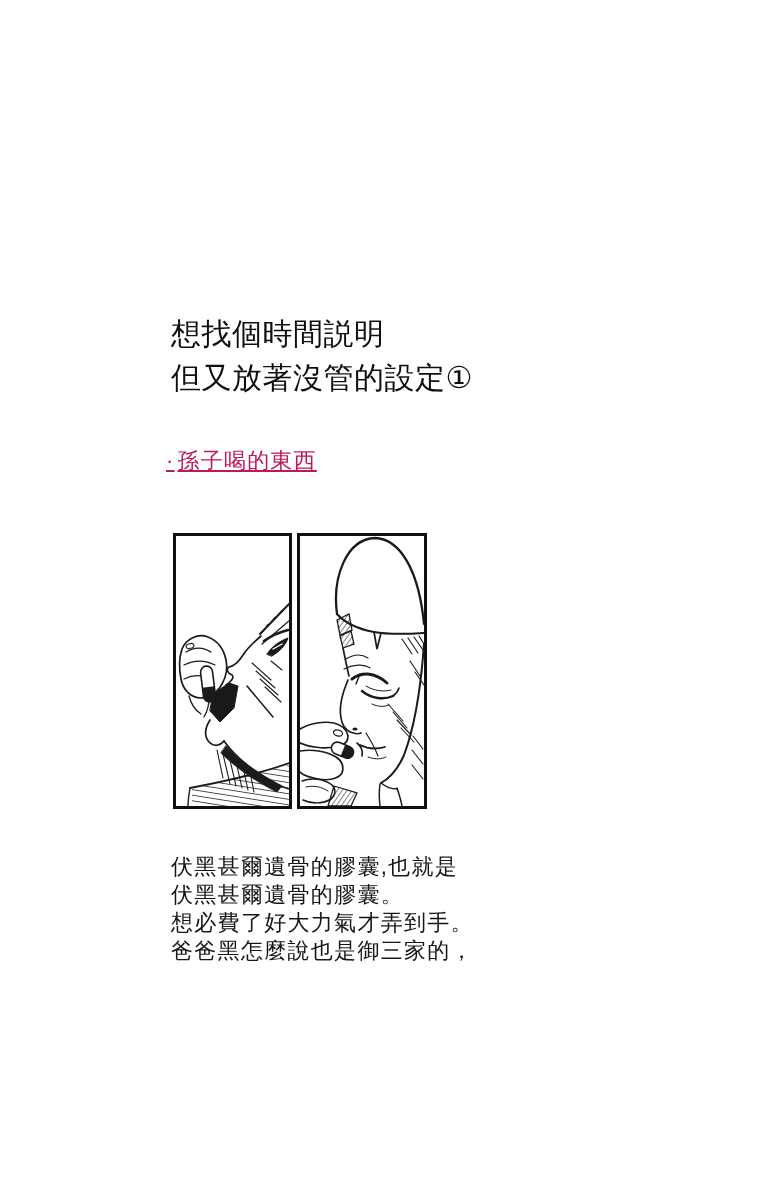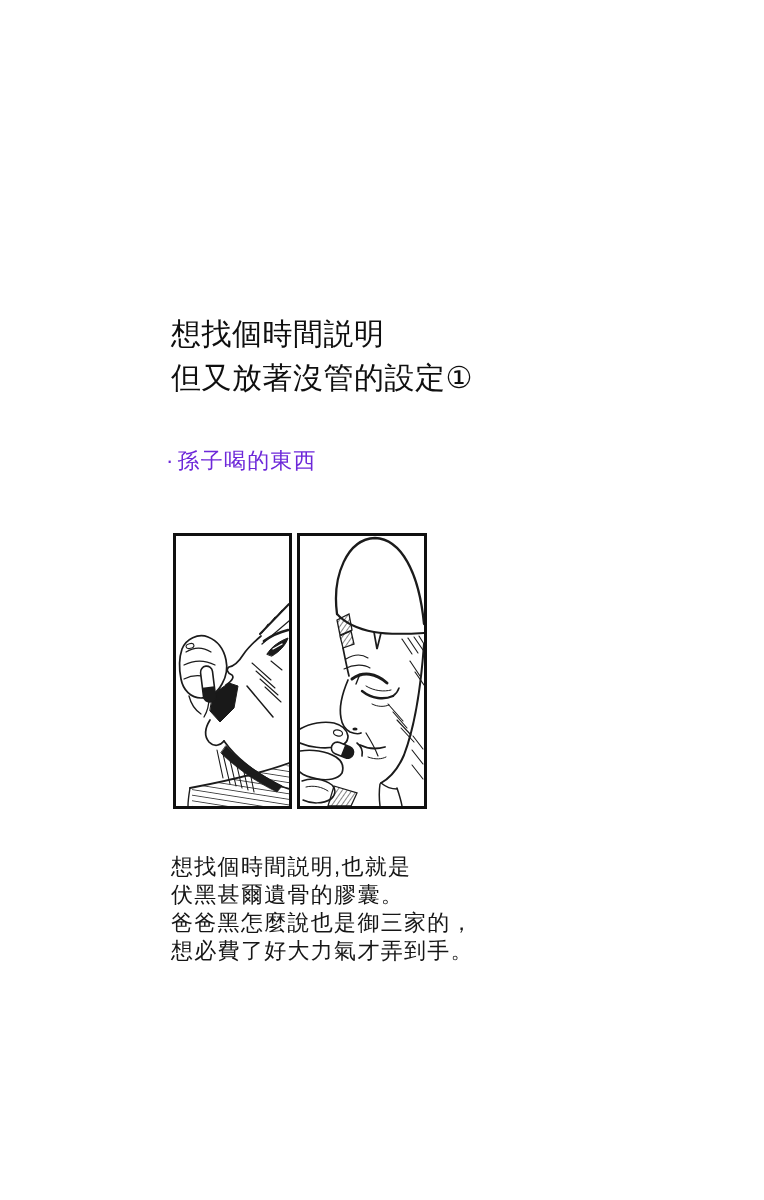--- a/index.html
+++ b/index.html
@@ -14,21 +14,21 @@
   .page{position:absolute;inset:0;background:#ffffff;}
 
   .title-block{
     position:absolute;left:171px;top:312px;
     font-size:30px;font-weight:normal;line-height:44px;
     letter-spacing:0.5px;color:#0f0f0f;white-space:nowrap;
   }
   .bullet-line{
     position:absolute;left:166px;top:448px;
     font-size:22px;line-height:26px;letter-spacing:1.2px;
-    color:#6d28d9;white-space:nowrap;
+    color:#be185d;white-space:nowrap;text-decoration:underline;
   }
   .bullet-line .dot{margin-right:3px;}
 
   .panels{
     position:absolute;left:173px;top:533px;
     width:254px;height:276px;display:flex;gap:5px;
   }
   .panel{
     box-sizing:border-box;height:276px;background:#ffffff;
     border:3px solid #101010;
@@ -196,19 +196,19 @@
           </g>
           <path d="M57,207 C61,210 63,215 62,220" stroke-width="1.6"></path>
 
           <path d="M34,250 L57,257 L51,270 L28,270 Z" fill="url(#rpHatch)" stroke-width="1.3"></path>
         </g>
       </svg>
     </div>
   </div>
 
   <div class="body-block">
-    <div>想找個時間説明,也就是</div>
+    <div>伏黑甚爾遺骨的膠囊,也就是</div>
     <div>伏黑甚爾遺骨的膠囊。</div>
+    <div>想必費了好大力氣才弄到手。</div>
     <div>爸爸黑怎麼說也是御三家的，</div>
-    <div>想必費了好大力氣才弄到手。</div>
   </div>
 
 </div>
 
 </body></html>

